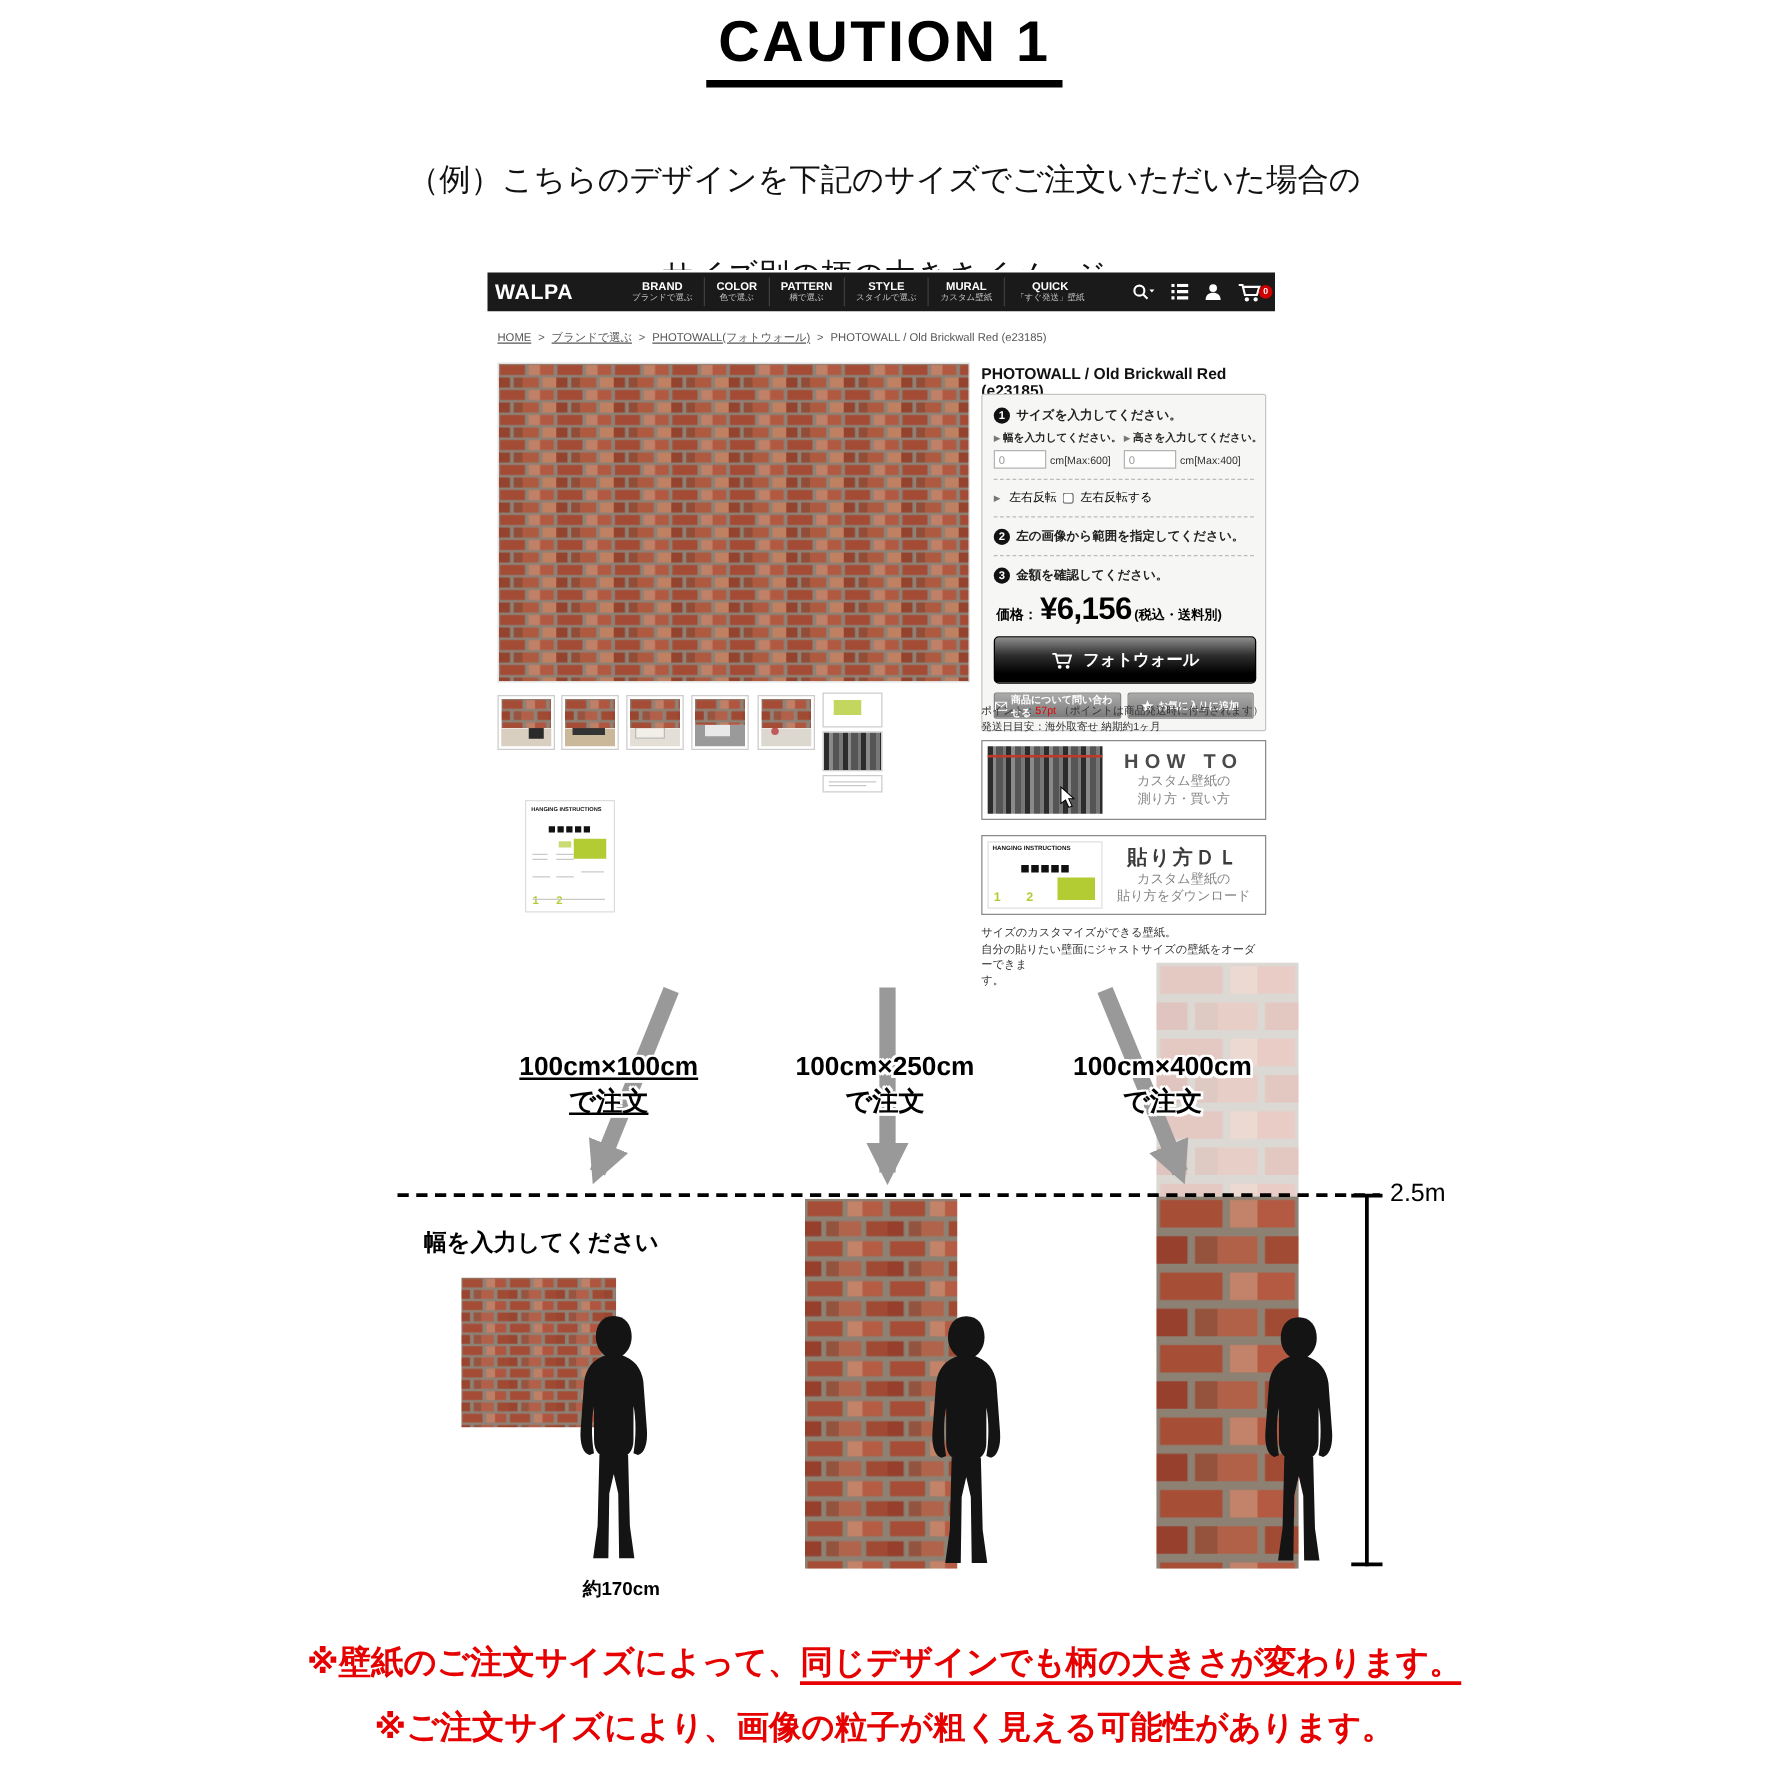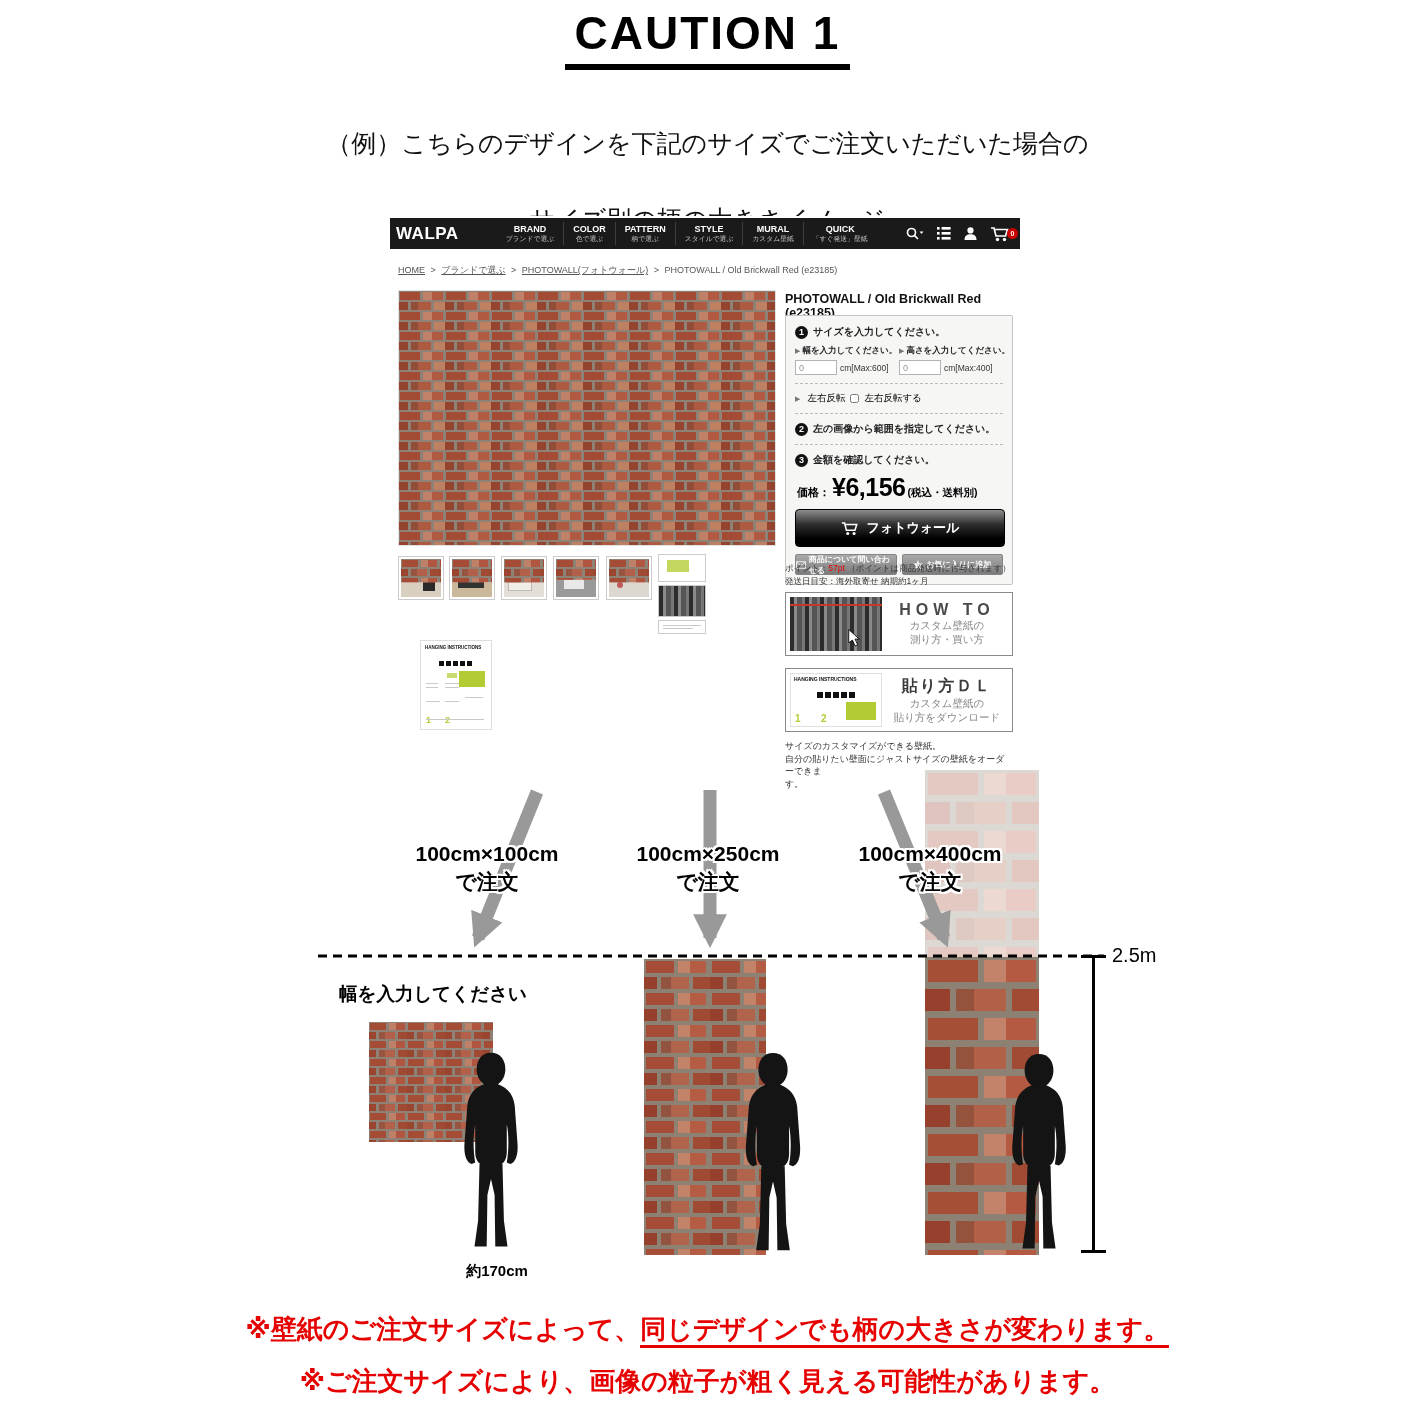--- a/index.html
+++ b/index.html
@@ -479,21 +479,21 @@
       <marker id="ah" viewBox="0 0 10 10" refX="7" refY="5" markerWidth="2.6" markerHeight="2.6" orient="auto-start-reverse">
         <path d="M0,0 L10,5 L0,10 z" fill="#999999"></path>
       </marker>
     </defs>
     <line x1="318" y1="956" x2="1104" y2="956" stroke="#000" stroke-width="3" stroke-dasharray="9 6"></line>
     <line x1="537" y1="792" x2="478" y2="938" stroke="#999999" stroke-width="13" marker-end="url(#ah)"></line>
     <line x1="710" y1="790" x2="710" y2="938" stroke="#999999" stroke-width="13" marker-end="url(#ah)"></line>
     <line x1="884" y1="792" x2="944" y2="938" stroke="#999999" stroke-width="13" marker-end="url(#ah)"></line>
   </svg>
 
-  <div class="abs orderlabel" style="left:367px;">
+  <div class="abs orderlabel" style="left:367px;text-decoration:underline;">
     <div>100cm×100cm</div>
       <div>で注文</div>
   </div>
   <div class="abs orderlabel" style="left:588px;">
     <div>100cm×250cm</div>
       <div>で注文</div>
   </div>
   <div class="abs orderlabel" style="left:810px;">
     <div>100cm×400cm</div>
       <div>で注文</div>

